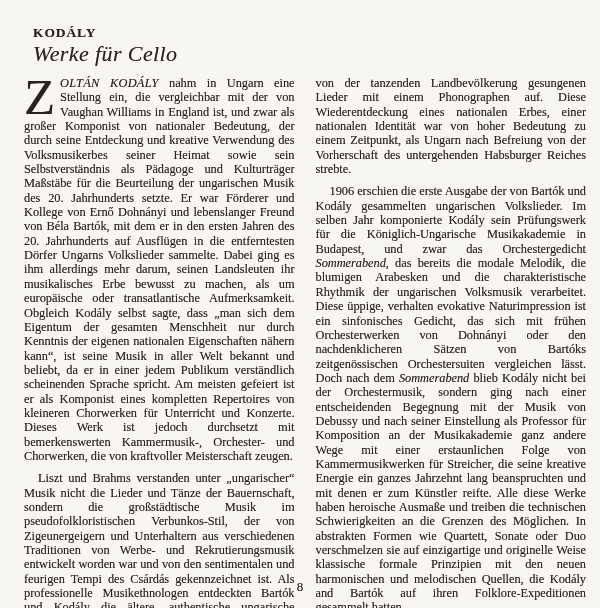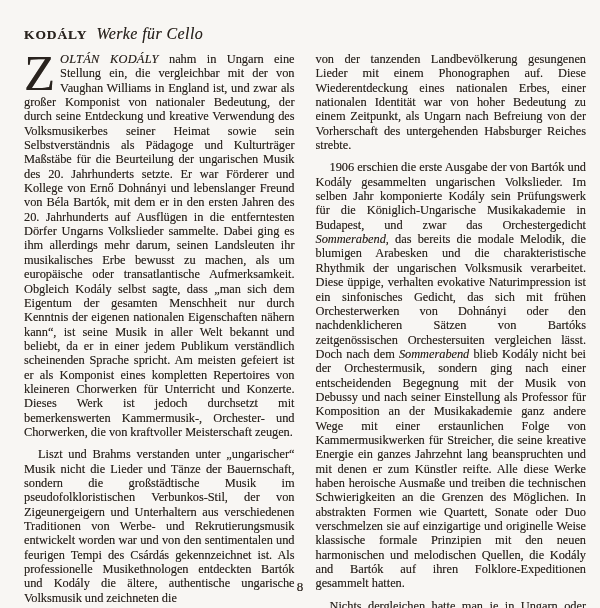--- a/index.html
+++ b/index.html
@@ -17,28 +17,29 @@
     font-family: "Liberation Serif", "DejaVu Serif", serif;
     overflow: hidden;
     padding: 25px 14px 0 24px;
     text-shadow: 0 0 0.4px rgba(46, 36, 26, 0.45);
   }
   .header {
     display: flex;
     align-items: baseline;
     margin: 0 0 9px 0;
     white-space: nowrap;
+    flex-direction: column;
   }
   .composer {
     font-size: 13.5px;
     letter-spacing: 0.9px;
     font-weight: 600;
   }
   .work-title {
-    font-size: 16px;
+    font-size: 22px;
     font-style: italic;
     margin-left: 9px;
     letter-spacing: 0.4px;
   }
   .columns {
     display: flex;
     gap: 21px;
   }
   .col {
     flex: 1 1 0;

